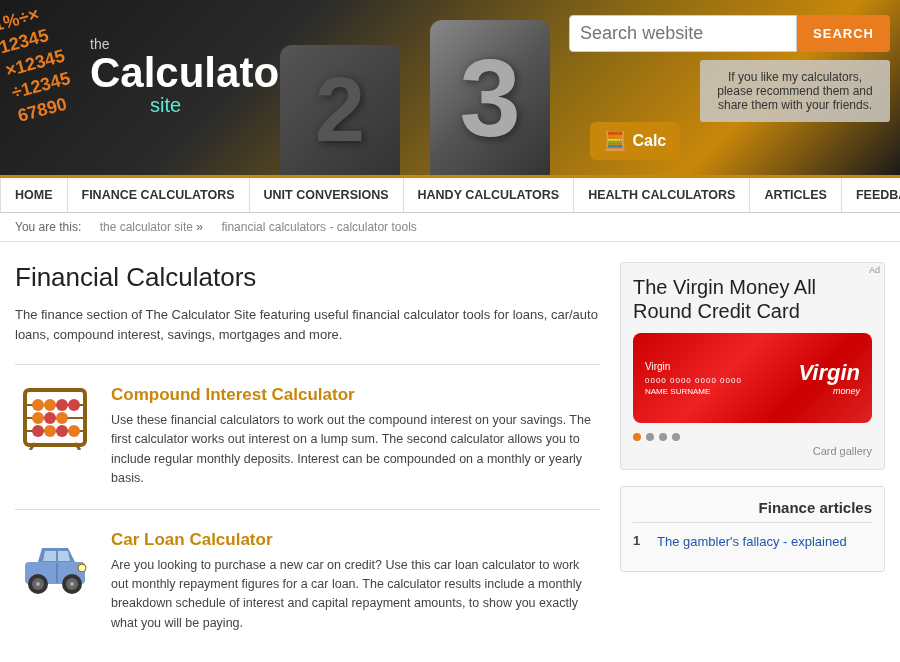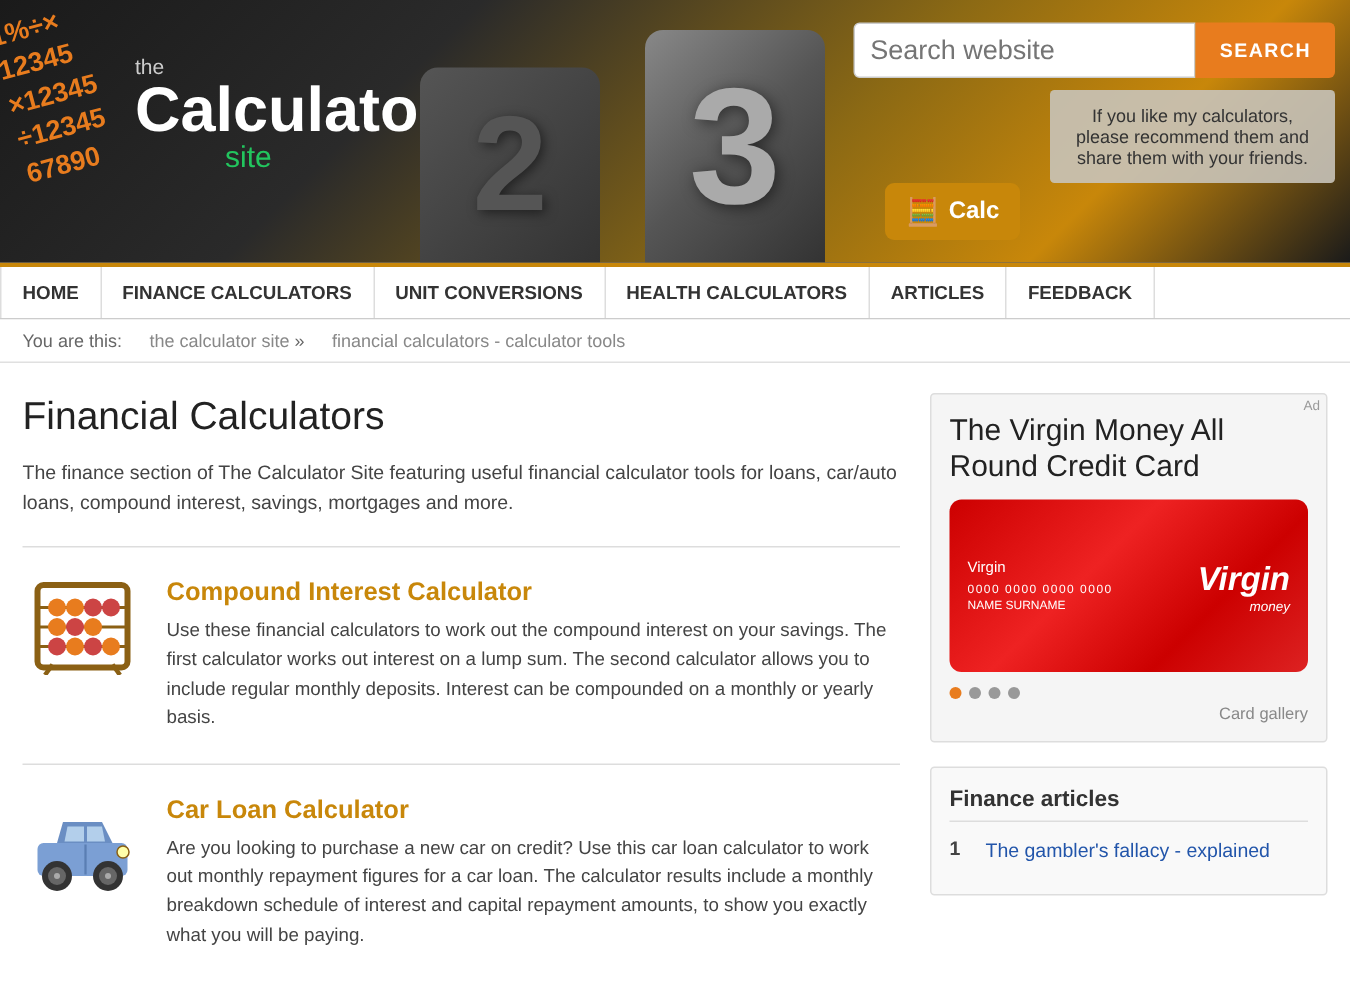--- a/index.html
+++ b/index.html
@@ -28,21 +28,21 @@
       transform: rotate(-15deg);
     }
     .logo-area {
       position: absolute;
       top: 36px;
       left: 90px;
       color: white;
     }
     .logo-the { font-size: 14px; color: #ccc; }
     .logo-calculator { font-size: 42px; font-weight: bold; color: white; line-height: 1; }
-    .logo-site { font-size: 20px; color: #22c55e; margin-left: 60px; }
+    .logo-site { font-size: 20px; color: #5eead4; margin-left: 60px; }
 
     
     .key-2 {
       position: absolute;
       bottom: 0;
       left: 280px;
       width: 120px;
       height: 130px;
       background: linear-gradient(135deg, #555 0%, #333 100%);
       border-radius: 12px 12px 0 0;
@@ -242,21 +242,21 @@
       font-size: 20px;
       font-weight: normal;
       color: #222;
       margin-bottom: 10px;
       line-height: 1.2;
     }
     
     .virgin-card {
       background: linear-gradient(135deg, #cc0000 0%, #ee2222 40%, #cc0000 70%, #dd2222 100%);
       border-radius: 8px;
-      height: 115px;
+      height: 90px;
       margin-bottom: 6px;
       position: relative;
       overflow: hidden;
       display: flex;
       align-items: center;
       padding: 8px 12px;
     }
     .virgin-card-logo {
       color: white;
       font-style: italic;
@@ -288,20 +288,21 @@
       border-radius: 3px;
       padding: 12px;
     }
     .finance-articles-title {
       font-size: 15px;
       font-weight: bold;
       color: #333;
       margin-bottom: 10px;
       padding-bottom: 6px;
       border-bottom: 1px solid #ddd;
+      text-align: right;
     }
     .article-item {
       display: flex;
       gap: 8px;
       margin-bottom: 8px;
       align-items: flex-start;
     }
     .article-num {
       font-size: 13px;
       color: #444;
@@ -356,20 +357,23 @@
 <nav>
   <ul id="nav-list">
       <li>
         <a href="#">HOME</a>
       </li>
       <li>
         <a href="#">FINANCE CALCULATORS</a>
       </li>
       <li>
         <a href="#">UNIT CONVERSIONS</a>
+      </li>
+      <li>
+        <a href="#">HANDY CALCULATORS</a>
       </li>
       <li>
         <a href="#">HEALTH CALCULATORS</a>
       </li>
       <li>
         <a href="#">ARTICLES</a>
       </li>
       <li>
         <a href="#">FEEDBACK</a>
       </li>

